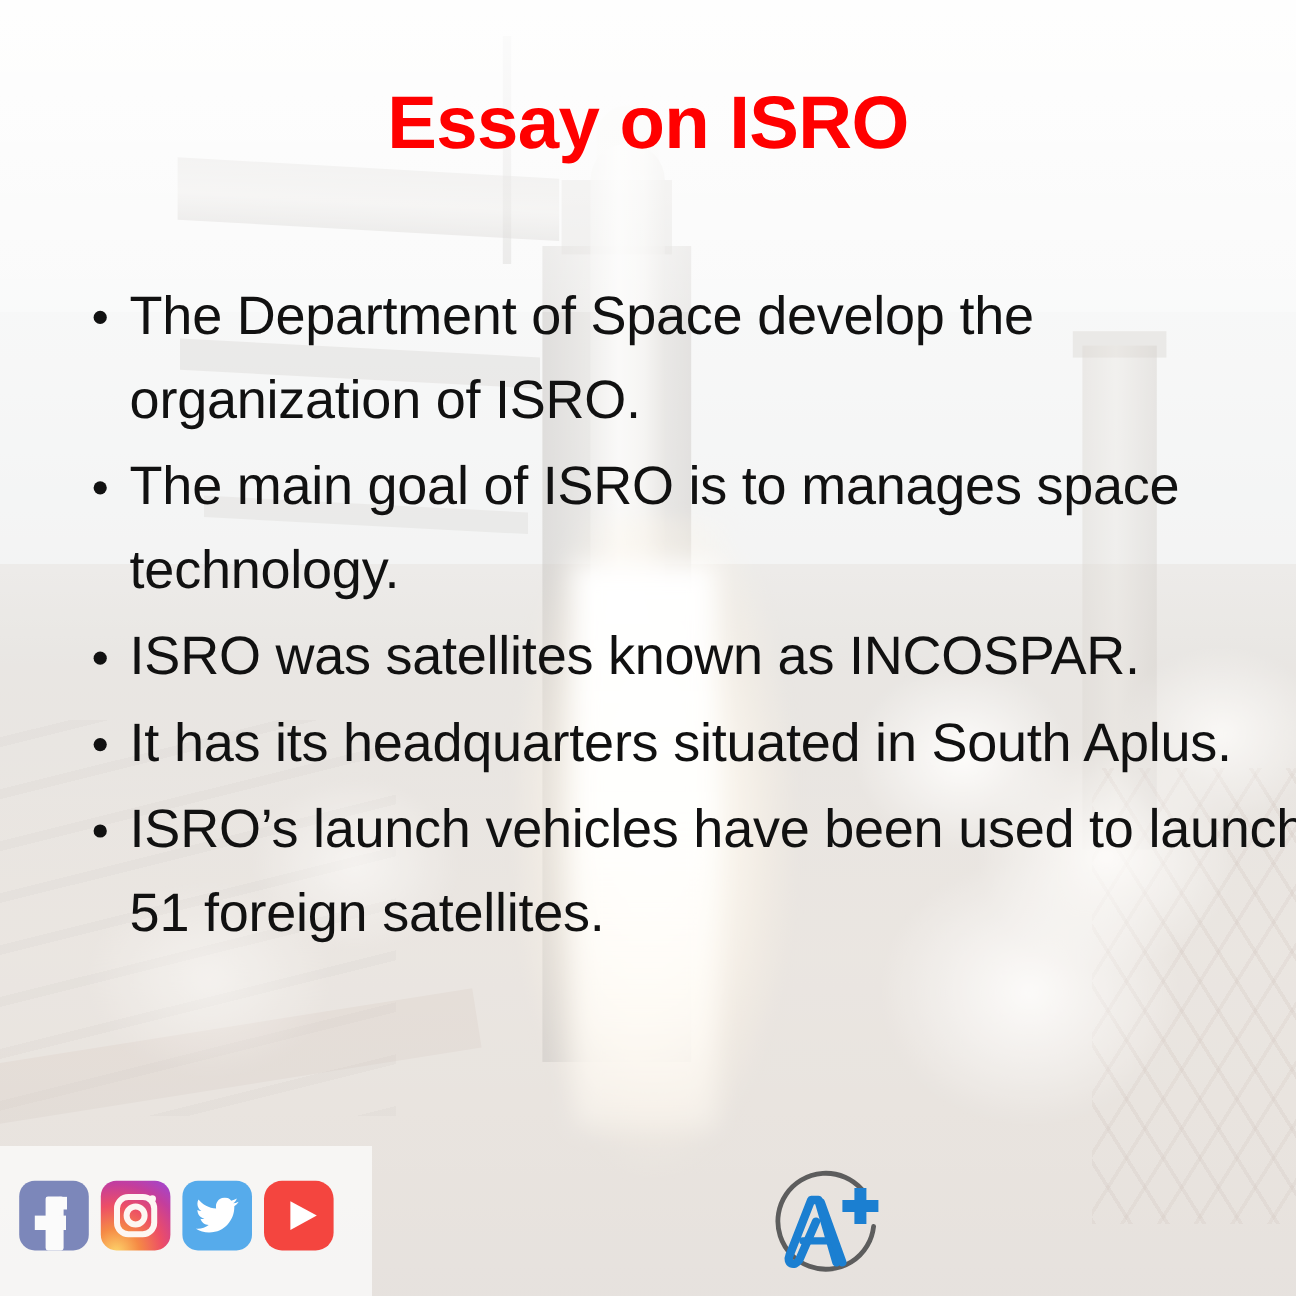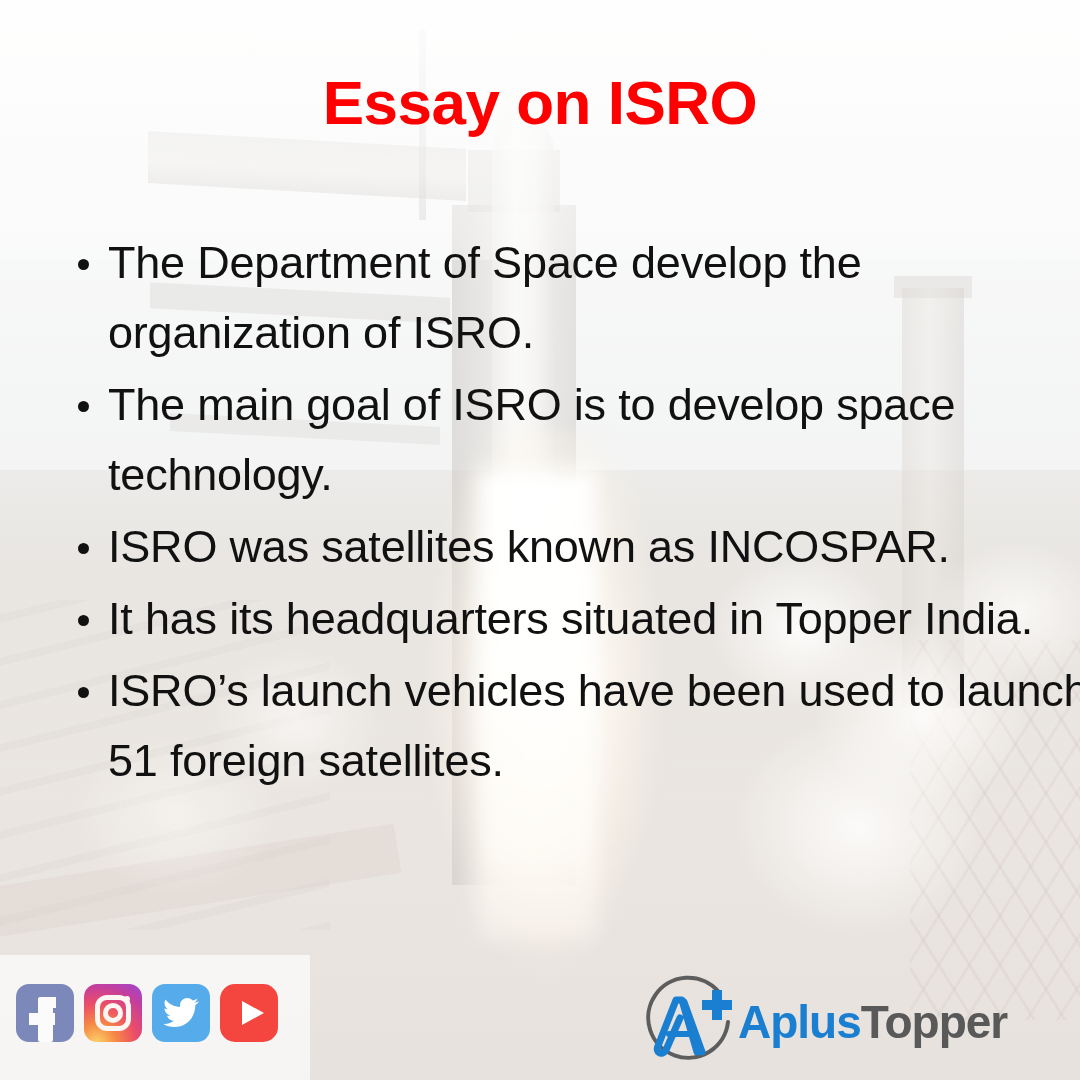--- a/index.html
+++ b/index.html
@@ -395,27 +395,27 @@
     <div class="bg-wash-top"></div>
   </div>
 
   <div class="title" style="color:#FF0000">Essay on ISRO</div>
 
   <ul class="bullets">
     <li>
       <span class="txt">The Department of Space develop the organization of ISRO.</span>
     </li>
     <li>
-      <span class="txt">The main goal of ISRO is to develop space technology.</span>
+      <span class="txt">The main goal of ISRO is to manages space technology.</span>
     </li>
     <li>
       <span class="txt">ISRO was satellites known as INCOSPAR.</span>
     </li>
     <li>
-      <span class="txt">It has its headquarters situated in Topper India.</span>
+      <span class="txt">It has its headquarters situated in South Aplus.</span>
     </li>
     <li>
       <span class="txt">ISRO’s launch vehicles have been used to launch 51 foreign satellites.</span>
     </li>
   </ul>
 
   <div class="social-panel"></div>
   <div class="social-row">
 
     <span class="soc soc-fb">
@@ -448,16 +448,15 @@
 
         <path d="M78 17 A40 40 0 1 0 88 48" fill="none" stroke="#5d5d5d" stroke-width="4" stroke-linecap="round"></path>
 
         <path d="M57 78 L42 26 L36 26 L18 72 C15 79 22 82 26 76 L40 44" fill="none" stroke="#1b7fd1" stroke-width="7" stroke-linecap="round" stroke-linejoin="round"></path>
         <path d="M29 60 L52 60" fill="none" stroke="#1b7fd1" stroke-width="6" stroke-linecap="round"></path>
         <path d="M44 28 L62 78" fill="none" stroke="#1b7fd1" stroke-width="7" stroke-linecap="round"></path>
 
         <path d="M72 16 L82 16 L82 26 L92 26 L92 36 L82 36 L82 46 L72 46 L72 36 L62 36 L62 26 L72 26 Z" fill="#1b7fd1"></path>
       </svg>
     </span>
-    <span class="logo-word"><span class="logo-aplus">Aplus</span><span class="logo-topper">Topper</span></span>
   </div>
 
 </div>
 
 </body></html>

